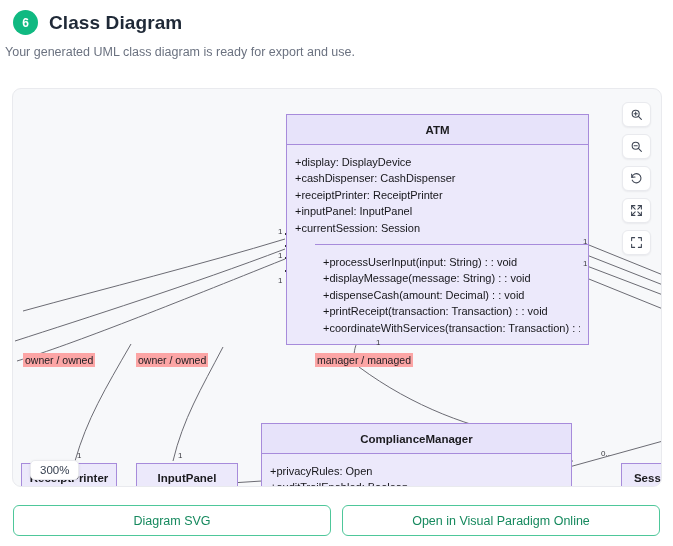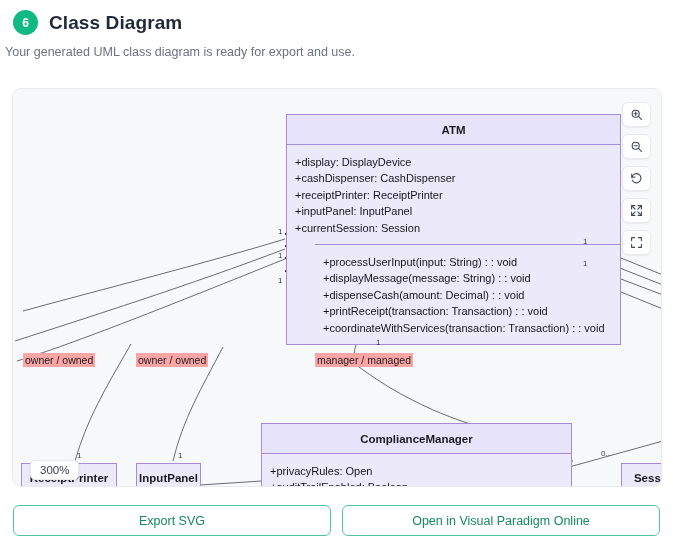--- a/index.html
+++ b/index.html
@@ -131,21 +131,21 @@
         </g>
 
         <g fill="#16161a" stroke="#16161a" stroke-width="1">
           <polygon points="272,145 279,141 286,145 279,149"></polygon>
           <polygon points="272,157 279,153 286,157 279,161"></polygon>
           <polygon points="272,169 279,165 286,169 279,173"></polygon>
           <polygon points="272,182 279,178 286,182 279,186"></polygon>
         </g>
       </svg>
 
-      <div class="umlbox" style="left:273px; top:25px; width:335px;">
+      <div class="umlbox" style="left:273px; top:25px; width:303px;">
         <div class="bx-title">ATM</div>
         <div class="bx-body">
           <div class="mem">+display: DisplayDevice</div>
           <div class="mem">+cashDispenser: CashDispenser</div>
           <div class="mem">+receiptPrinter: ReceiptPrinter</div>
           <div class="mem">+inputPanel: InputPanel</div>
           <div class="mem">+currentSession: Session</div>
         </div>
         <div class="bx-body compart">
           <div class="mem">+processUserInput(input: String) : : void</div>
@@ -161,21 +161,21 @@
         <div class="bx-body">
           <div class="mem">+privacyRules: Open</div>
           <div class="mem">+auditTrailEnabled: Boolean</div>
         </div>
       </div>
 
       <div class="umlbox simple" style="left:8px; top:374px; width:96px; height:30px;">
         <div class="bx-title">ReceiptPrinter</div>
       </div>
 
-      <div class="umlbox simple" style="left:123px; top:374px; width:65px; height:30px;">
+      <div class="umlbox simple" style="left:123px; top:374px; width:102px; height:30px;">
         <div class="bx-title">InputPanel</div>
       </div>
 
       <div class="umlbox simple" style="left:608px; top:374px; width:70px; height:30px;">
         <div class="bx-title">Session</div>
       </div>
 
       <div class="edge-label" style="left:10px; top:264px;">owner / owned</div>
       <div class="edge-label" style="left:123px; top:264px;">owner / owned</div>
       <div class="edge-label" style="left:302px; top:264px;">manager / managed</div>
@@ -244,18 +244,18 @@
             </svg>
           </span>
         </div>
       </div>
 
     </div>
   </div>
 
   <div class="footer">
     <div class="btn-row">
-      <button class="gbtn">Export SVG</button>
+      <button class="gbtn">Diagram SVG</button>
       <button class="gbtn">Open in Visual Paradigm Online</button>
     </div>
   </div>
 
 </div>
 
 </body></html>

